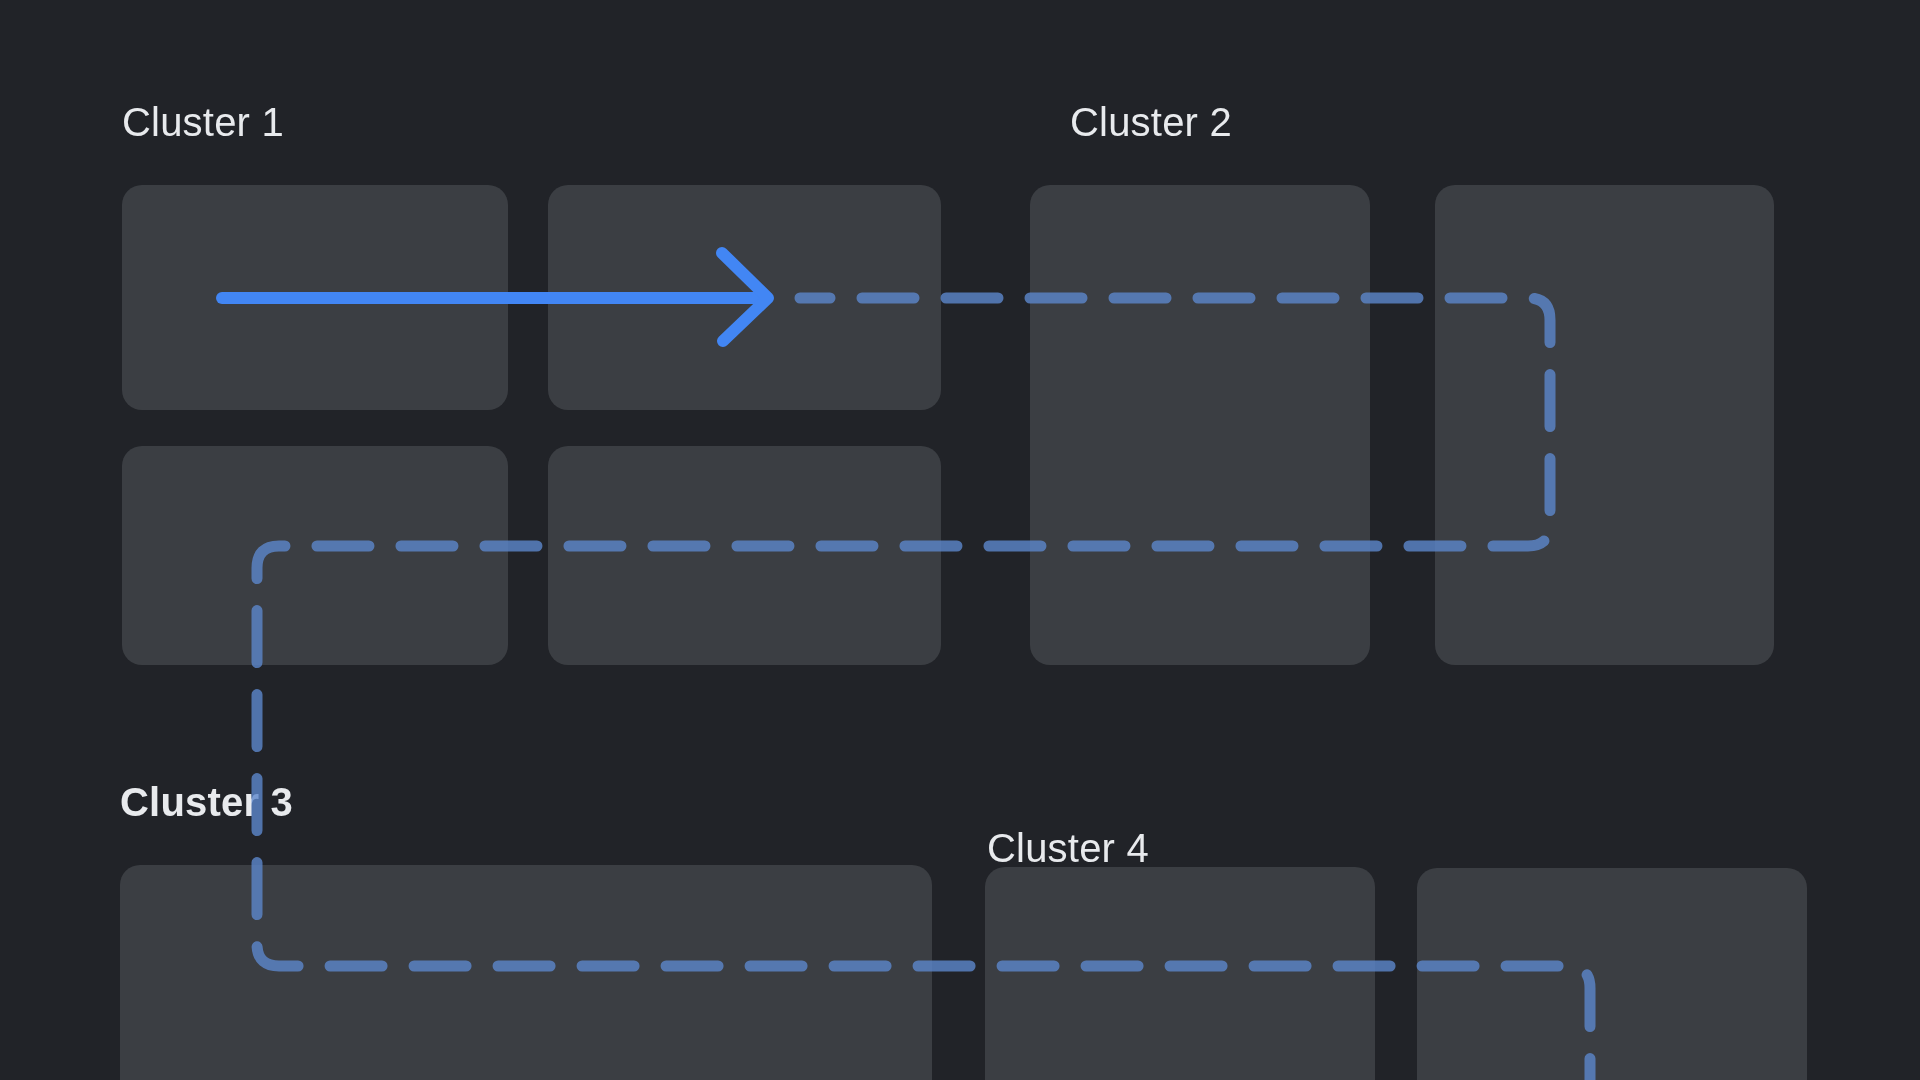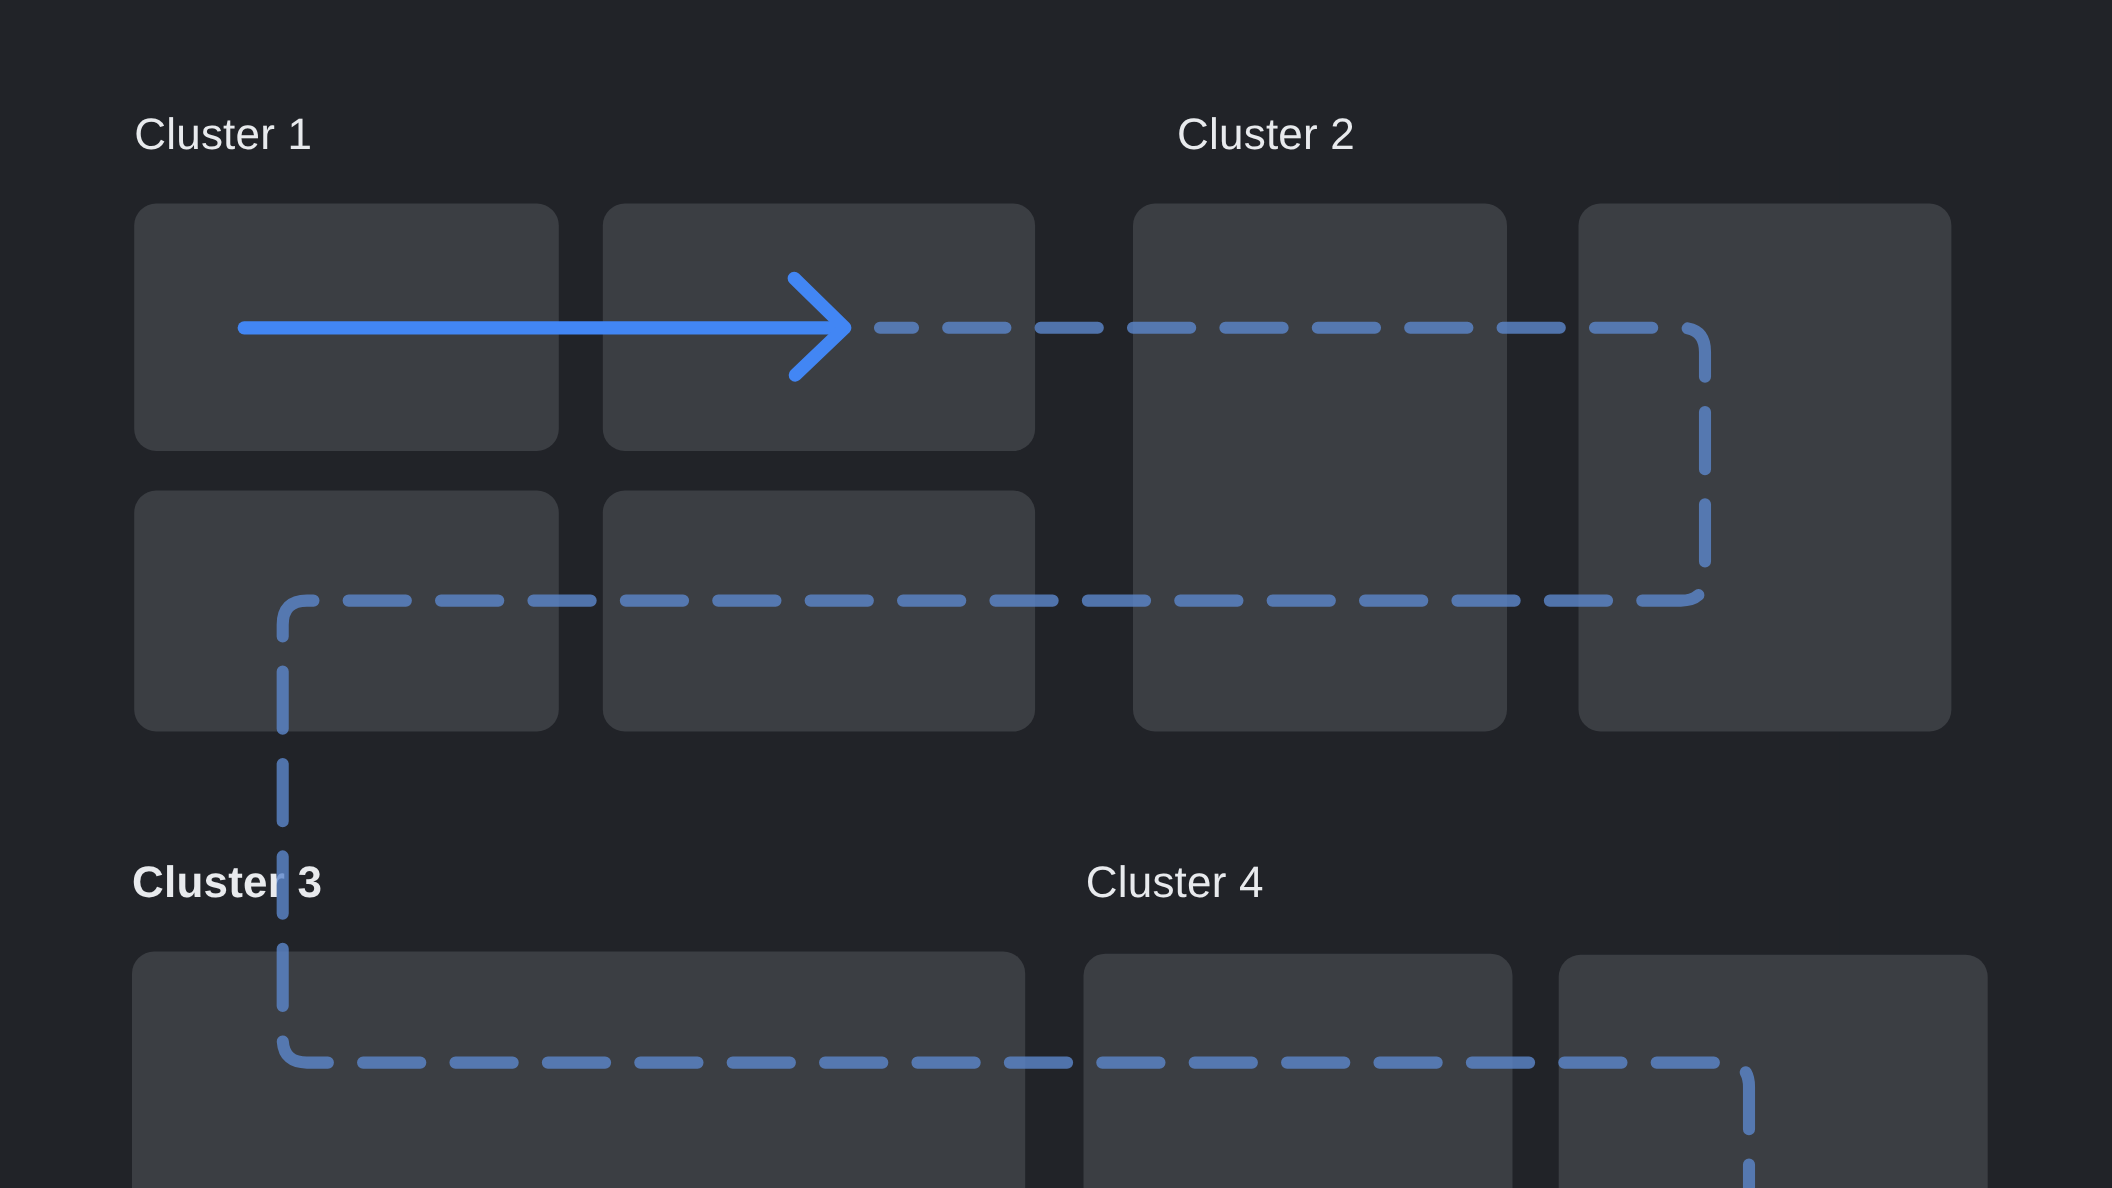--- a/index.html
+++ b/index.html
@@ -57,21 +57,21 @@
   }
 </style>
 </head>
 <body>
 
 <div class="canvas">
 
   <div class="cluster-label" style="left:122px; top:102px;">Cluster 1</div>
   <div class="cluster-label" style="left:1033px; top:102px;margin-left:37px;">Cluster 2</div>
   <div class="cluster-label" style="left:120px; top:782px;font-weight:bold;">Cluster 3</div>
-  <div class="cluster-label" style="left:987px; top:782px;">Cluster 4</div>
+  <div class="cluster-label" style="left:987px; top:828px;">Cluster 4</div>
 
   <div class="box" style="left:122px; top:185px; width:386px; height:225px;"></div>
   <div class="box" style="left:548px; top:185px; width:393px; height:225px;"></div>
   <div class="box" style="left:122px; top:446px; width:386px; height:219px;"></div>
   <div class="box" style="left:548px; top:446px; width:393px; height:219px;"></div>
 
   <div class="box" style="left:1030px; top:185px; width:340px; height:480px;"></div>
   <div class="box" style="left:1435px; top:185px; width:339px; height:480px;"></div>
 
   <div class="box" style="left:120px; top:865px; width:812px; height:245px;"></div>

